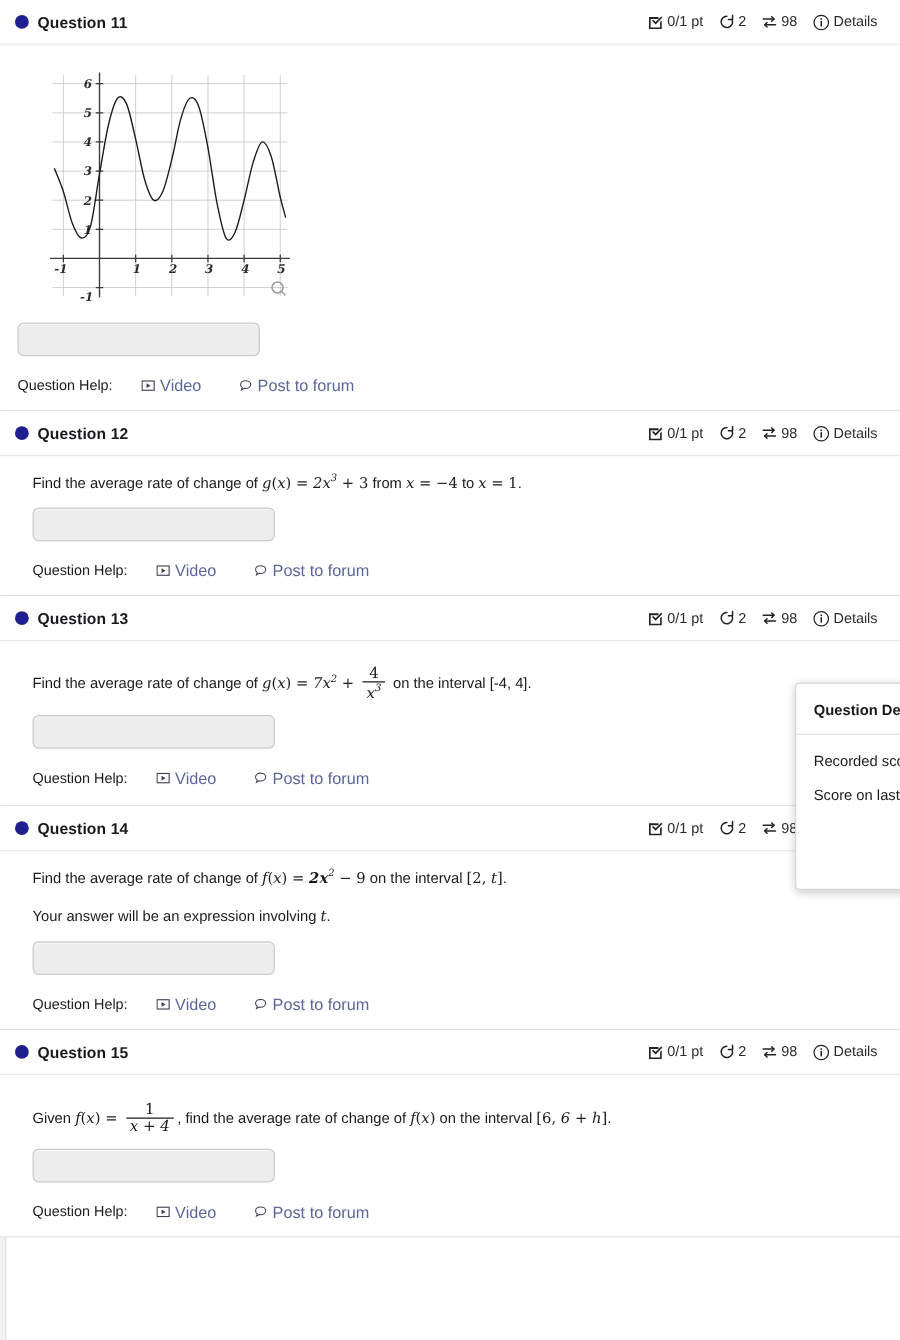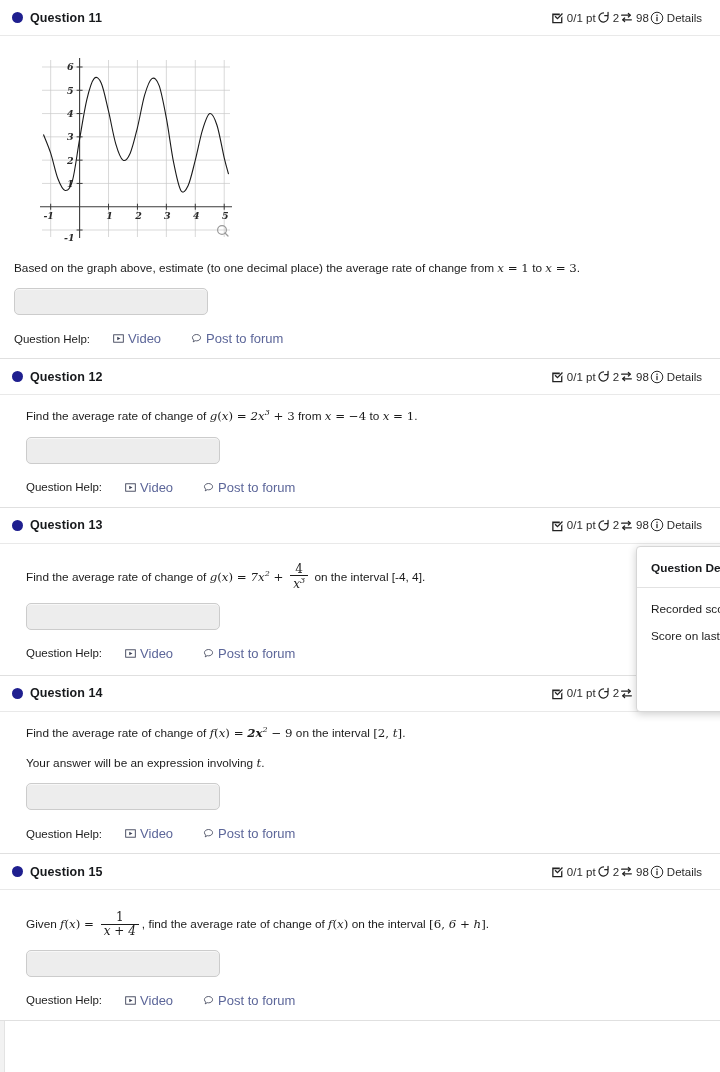--- a/index.html
+++ b/index.html
@@ -50,21 +50,21 @@
   }
   .q-title {
     font-size: 12.5px;
     font-weight: bold;
     color: #17191c;
     letter-spacing: .1px;
   }
   .qhead-right {
     display: flex;
     align-items: center;
-    gap: 1px;
+    gap: 12px;
     font-size: 11.5px;
     color: #2b2b2b;
   }
   .meta-group { display: flex; align-items: center; gap: 3px; }
   .meta-txt { font-size: 11.5px; color: #2b2b2b; }
   .details-link { font-size: 11.5px; color: #2b2b2b; cursor: pointer; }
   svg.ic { display:block; }
 
   .qbody { padding: 10px 18px 12px 26px; }
   .prompt {
@@ -256,23 +256,20 @@
               <text x="45.6" y="18.48684210526315" text-anchor="end" font-family="&quot;DejaVu Serif&quot;, serif" font-style="italic" font-weight="bold" font-size="9.5" fill="#2a2a2a">6</text>
               <path d="M15.45,82.53 C16.65,85.63 20.27,93.78 22.68,101.16 C25.09,108.53 27.50,120.57 29.91,126.78 C32.32,132.99 34.73,138.03 37.14,138.42 C39.55,138.81 41.96,137.64 44.37,129.11 C46.78,120.57 49.19,100.77 51.60,87.18 C54.01,73.60 56.42,57.68 58.83,47.59 C61.24,37.50 63.65,29.35 66.06,26.63 C68.47,23.91 70.88,25.86 73.29,31.29 C75.70,36.72 78.11,49.14 80.52,59.24 C82.93,69.33 85.34,83.69 87.75,91.84 C90.16,99.99 92.57,106.59 94.98,108.14 C97.39,109.70 99.81,106.59 102.22,101.16 C104.63,95.72 107.04,85.24 109.45,75.54 C111.86,65.84 114.27,51.09 116.68,42.93 C119.09,34.78 121.50,28.18 123.91,26.63 C126.32,25.08 128.73,27.02 131.14,33.62 C133.55,40.22 135.96,53.41 138.37,66.22 C140.78,79.03 143.19,98.44 145.60,110.47 C148.01,122.51 150.42,134.54 152.83,138.42 C155.24,142.30 157.65,138.81 160.06,133.76 C162.47,128.72 164.88,117.46 167.29,108.14 C169.70,98.83 172.11,85.63 174.52,77.87 C176.93,70.11 179.34,62.34 181.75,61.57 C184.16,60.79 186.57,65.84 188.98,73.21 C191.39,80.59 194.29,97.66 196.22,105.82 C198.14,113.97 199.83,119.40 200.55,122.12" fill="none" stroke="#1a1a1a" stroke-width="1.1"></path>
               <g>
                 <circle cx="194" cy="178" r="4.4" fill="none" stroke="#9a9a9a" stroke-width="1.2"></circle>
                 <line x1="197" y1="181" x2="200" y2="184" stroke="#9a9a9a" stroke-width="1.2" stroke-linecap="round"></line>
               </g>
             </svg>
         </div>
       </div>
 
-      <div class="prompt" style="margin-top:12px;">
-        <span>Based on the graph above, estimate (to one decimal place) the average rate of change from </span><span class="mth">x</span><span class="mth-u"> = </span><span class="mth-u">1</span><span> to </span><span class="mth">x</span><span class="mth-u"> = </span><span class="mth-u">3</span><span>.</span>
-      </div>
 
       <div class="answer-box"></div>
 
       <div class="qhelp">
         <span class="qhelp-label">Question Help:</span>
         <span class="help-link">
           <span>
             <svg class="ic" width="11" height="11" viewBox="0 0 16 16">
                 <rect x="1" y="2.6" width="14" height="10.8" fill="none" stroke="#3a3f55" stroke-width="1.3"></rect>
                 <path d="M6.2 5.3l4.6 2.7-4.6 2.7z" fill="#3a3f55"></path>

